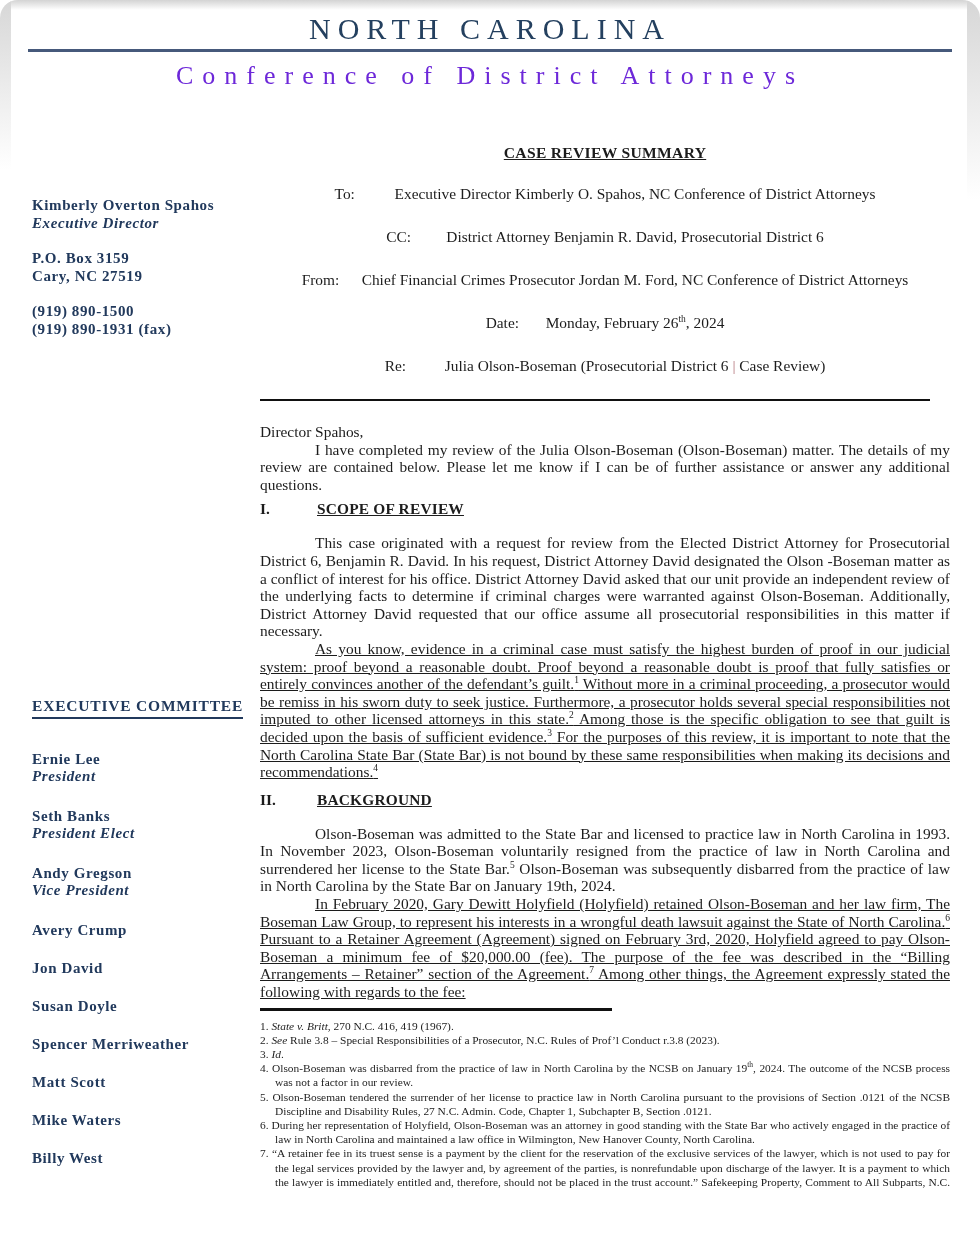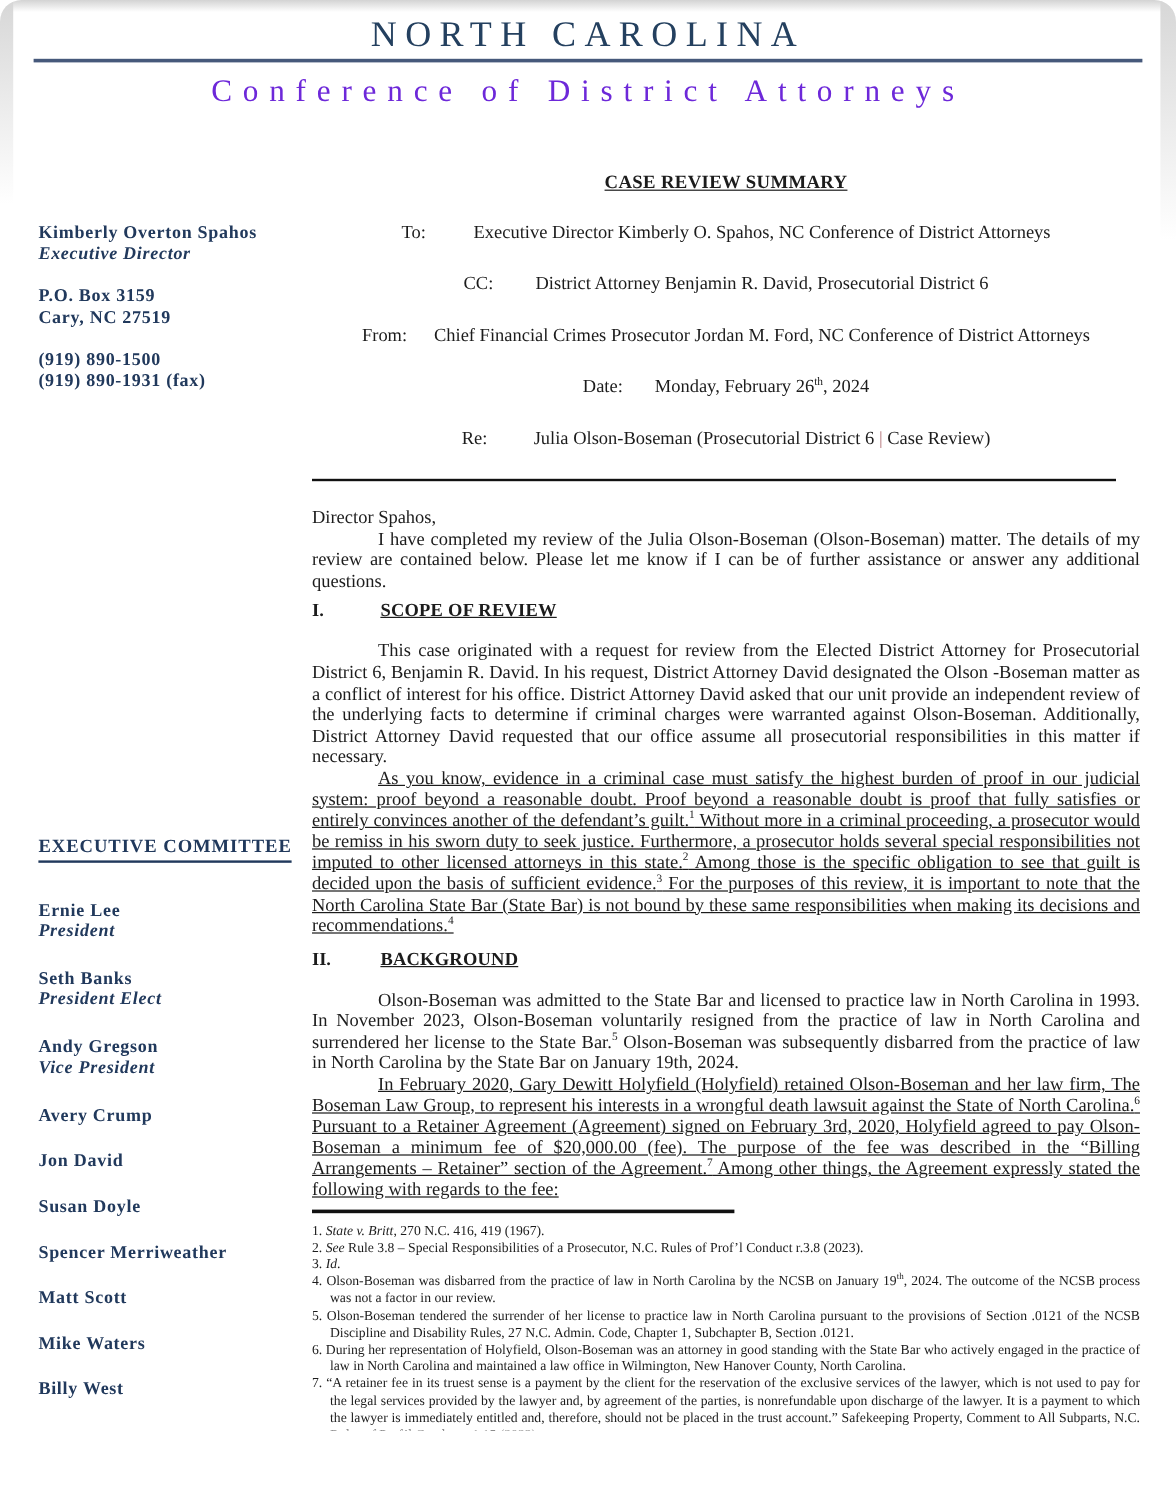--- a/index.html
+++ b/index.html
@@ -12,21 +12,21 @@
   .edge-right{position:absolute;right:0;top:0;width:13px;height:200px;background:linear-gradient(to bottom,#d7d7d7,rgba(255,255,255,0));}
 
   
   .letterhead{position:absolute;left:0;top:12px;width:980px;text-align:center;color:#24405f;}
   .lh1{font-size:30px;letter-spacing:7px;line-height:34px;}
   .lh-rule{height:3px;background:#46597b;margin:3px 28px 0 28px;}
   .lh2{font-size:26px;letter-spacing:9px;line-height:40px;margin-top:4px;color:#6d28d9;}
 
   
   .sidebar{position:absolute;left:32px;top:0;width:218px;color:#21395c;font-weight:bold;letter-spacing:0.6px;}
-  .contact{position:absolute;left:0;top:185px;width:218px;font-size:15px;line-height:18px;}
+  .contact{position:absolute;left:0;top:196px;width:218px;font-size:15px;line-height:18px;}
   .contact .title{font-style:italic;}
   .blockgap{height:17px;}
   .committee{position:absolute;left:0;top:697px;width:218px;}
   .committee-heading{font-size:15.5px;letter-spacing:0.8px;border-bottom:2px solid #21395c;display:inline-block;padding-bottom:2px;margin-bottom:32px;}
   .member{margin-bottom:21px;font-size:15px;line-height:17px;}
   .member .mtitle{font-style:italic;}
   .member.titled{margin-bottom:23px;}
 
   
   .main{position:absolute;left:260px;top:114px;width:690px;font-size:15.4px;margin-top:30px;}

